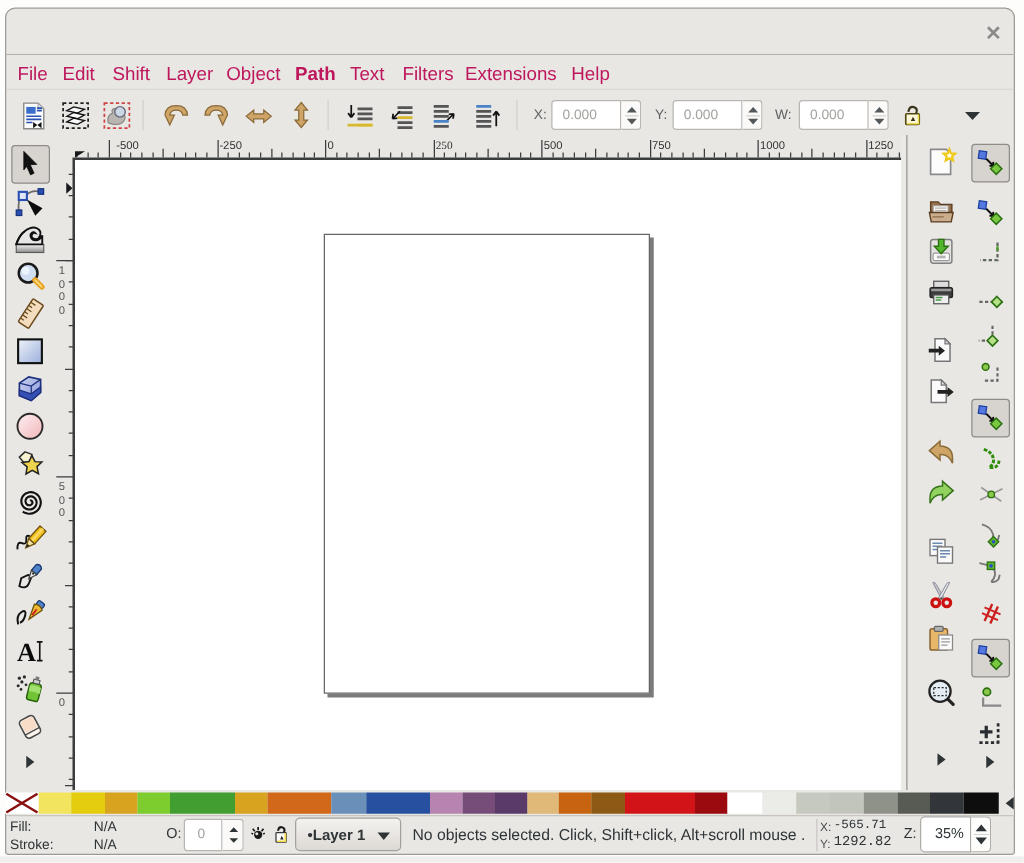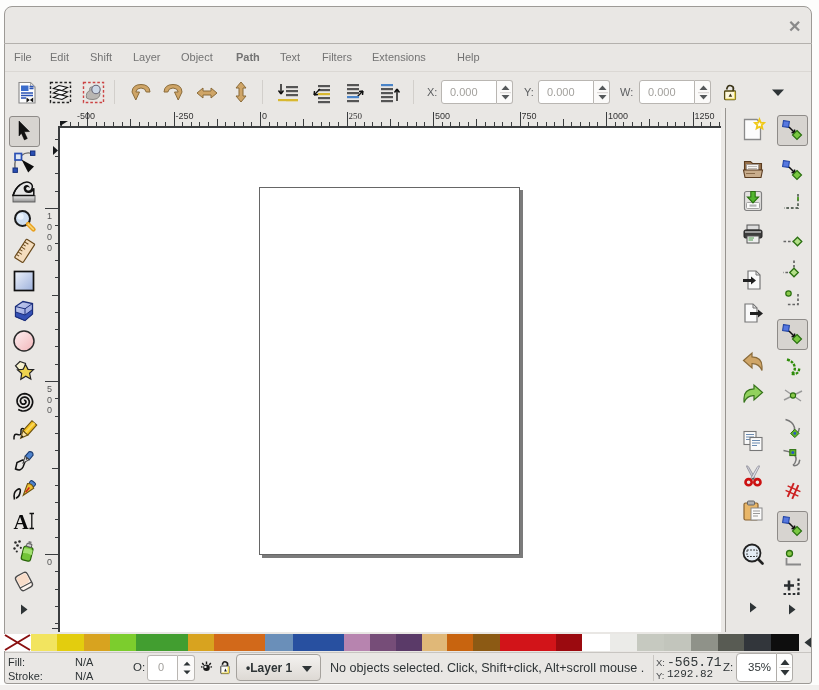--- a/index.html
+++ b/index.html
@@ -8,21 +8,21 @@
 .abs { position:absolute; }
 #win { left:4px; top:6px; width:808px; height:678px; background:#e9e7e4; border:1px solid #9d9a96; border-radius:8px 8px 3px 3px; }
 #belowwin { left:0; top:685px; width:819px; height:5px; background:#f1efed; }
 #titlebar { left:4px; top:6px; width:808px; height:38px; border-bottom:1px solid #b4b1ad; border-radius:8px 8px 0 0; }
 #title { left:4px; top:17px; width:808px; text-align:center; font-size:13.5px; font-weight:bold; color:#8b8d8f; }
 #closex { left:788px; top:17px; font-size:16px; color:#8a8a8a; font-weight:bold; }
 #hruler { left:60px; top:111px; width:661px; height:15px; }
 #canvas { left:60px; top:128px; width:661px; height:504px; background:#ffffff; }
 #page { left:259px; top:187px; width:261px; height:368px; background:#fff; border:1px solid #666; box-shadow:3px 3px 0 #7b7b7b; }
 #statusbar { left:5px; top:652px; width:806px; height:31px; border-top:1px solid #c8c5c1; }
-.menu { top:51px; font-size:11px; color:#737373; }
+.menu { top:51px; font-size:15px; color:#be185d; }
 .tick { position:absolute; background:#3a3c3e; }
 .rnum { position:absolute; font-size:9px; color:#333; line-height:8px; }
 .vnum { position:absolute; font-size:9px; color:#555; line-height:10.5px; text-align:left; }
 .sw { position:absolute; top:634px; height:17px; }
 .seph { position:absolute; height:1px; background:#d2cfcb; }
 .sepv { position:absolute; width:1px; background:#d2cfcb; }
 .text { position:absolute; color:#2e3436; }
 .press { position:absolute; background:#d7d4d0; border:1px solid #8e8b88; border-radius:3px; }
 .spinv { position:absolute; font-size:11px; color:#a3a19d; }
 svg.abs { overflow:visible; }
@@ -141,21 +141,21 @@
       <path d="M5.2 7.5 L5.2 5.8 Q5.2 2.6 8.4 2.6 Q11.6 2.6 11.6 5.8 L11.6 7.5" fill="none" stroke="#3a3418" stroke-width="1.7" transform="rotate(16 8.4 5)"></path>
       <rect x="2.6" y="8" width="10.8" height="8.6" rx="0.8" fill="#fdf7da" stroke="#52470e" stroke-width="1.3"></rect>
       <path d="M12.2 8.5 L13.4 8.5 L13.4 16.6 L3.4 16.6 L3.4 15.4 L12.2 15.4 Z" fill="#edd94e"></path>
       <path d="M8.4 10.4 L10.2 13.8 L6.6 13.8 Z" fill="#3a3418"></path>
     </svg>
 <svg class="abs" style="left:771px; top:88px;" width="14" height="9" viewBox="0 0 14 9">
       <path d="M1 1.5 L13 1.5 L7 8 Z" fill="#2e3436"></path>
     </svg>
 <div id="hruler" class="abs">
 <div class="tick" style="left:27.0px; top:1px; width:1px; height:14px;"></div>
-<div class="rnum" style="left:17px; top:1px;">-500</div>
+<div class="rnum" style="left:33px; top:1px;">-500</div>
 <div class="tick" style="left:70.2px; top:8px; width:1px; height:7px;"></div>
 <div class="tick" style="left:113.5px; top:1px; width:1px; height:14px;"></div>
 <div class="rnum" style="left:115.5px; top:1px;">-250</div>
 <div class="tick" style="left:156.8px; top:8px; width:1px; height:7px;"></div>
 <div class="tick" style="left:200.0px; top:1px; width:1px; height:14px;"></div>
 <div class="rnum" style="left:202.0px; top:1px;">0</div>
 <div class="tick" style="left:243.2px; top:8px; width:1px; height:7px;"></div>
 <div class="tick" style="left:286.5px; top:1px; width:1px; height:14px;"></div>
 <div class="rnum" style="left:288.5px; top:1px;font-family:Liberation Serif, serif;">250</div>
 <div class="tick" style="left:329.8px; top:8px; width:1px; height:7px;"></div>
@@ -614,21 +614,21 @@
       <path d="M6.3 8.6 L7.9 11.6 L5.2 11.6 Z" fill="#1a1a1a"></path>
     </svg>
 <div class="abs" style="left:236px; top:654px; width:85px; height:27px; background:linear-gradient(#f4f2f0,#ddd9d4); border:1px solid #a5a29d; border-radius:4px;"></div>
 <div class="abs text" style="left:246px; top:661px; font-size:12px; font-weight:bold;">•Layer 1</div>
 <svg class="abs" style="left:301px; top:665px;" width="12" height="8" viewBox="0 0 12 8">
       <path d="M1 1 L11 1 L6 7 Z" fill="#2e3436"></path>
     </svg>
 <div class="abs text" style="left:330px; top:661px; font-size:12.6px;">No objects selected. Click, Shift+click, Alt+scroll mouse .</div>
 <div class="abs" style="left:653px; top:655px; width:1px; height:26px; background:#c9c6c2;"></div>
 <div class="abs" style="left:656px; top:657px; font-size:9.5px; color:#4a4c4e;">X:</div>
-<div class="abs text" style="left:667px; top:655px; font-size:13px; font-family:'Liberation Mono',monospace;text-align:right;">-565.71</div>
+<div class="abs text" style="left:667px; top:655px; font-size:10px; font-family:'Liberation Mono',monospace;text-align:right;">-565.71</div>
 <div class="abs" style="left:656px; top:670px; font-size:9.5px; color:#4a4c4e;">Y:</div>
 <div class="abs text" style="left:667px; top:668px; font-size:11px; font-family:'Liberation Mono',monospace;">1292.82</div>
 <div class="abs text" style="left:723px; top:661px; font-size:11.5px;">Z:</div>
 <div class="abs" style="left:736px; top:653px; width:41px; height:29px; background:#fff; border:1px solid #b0ada9; border-radius:4px 0 0 4px;"></div>
 <div class="abs text" style="left:748px; top:661px; font-size:11.5px;">35%</div>
 <div class="abs" style="left:777px; top:653px; width:16px; height:29px; background:#fdfdfc; border:1px solid #b0ada9; border-left:none; border-radius:0 4px 4px 0;"></div>
 <svg class="abs" style="left:779px; top:657px;" width="12" height="21" viewBox="0 0 12 21">
       <path d="M1.5 8 L6 2.5 L10.5 8 Z" fill="#2e3436"></path>
       <path d="M1.5 13 L6 18.5 L10.5 13 Z" fill="#2e3436"></path>
       <rect x="0" y="10.2" width="12" height="0.8" fill="#d5d2cf"></rect>

